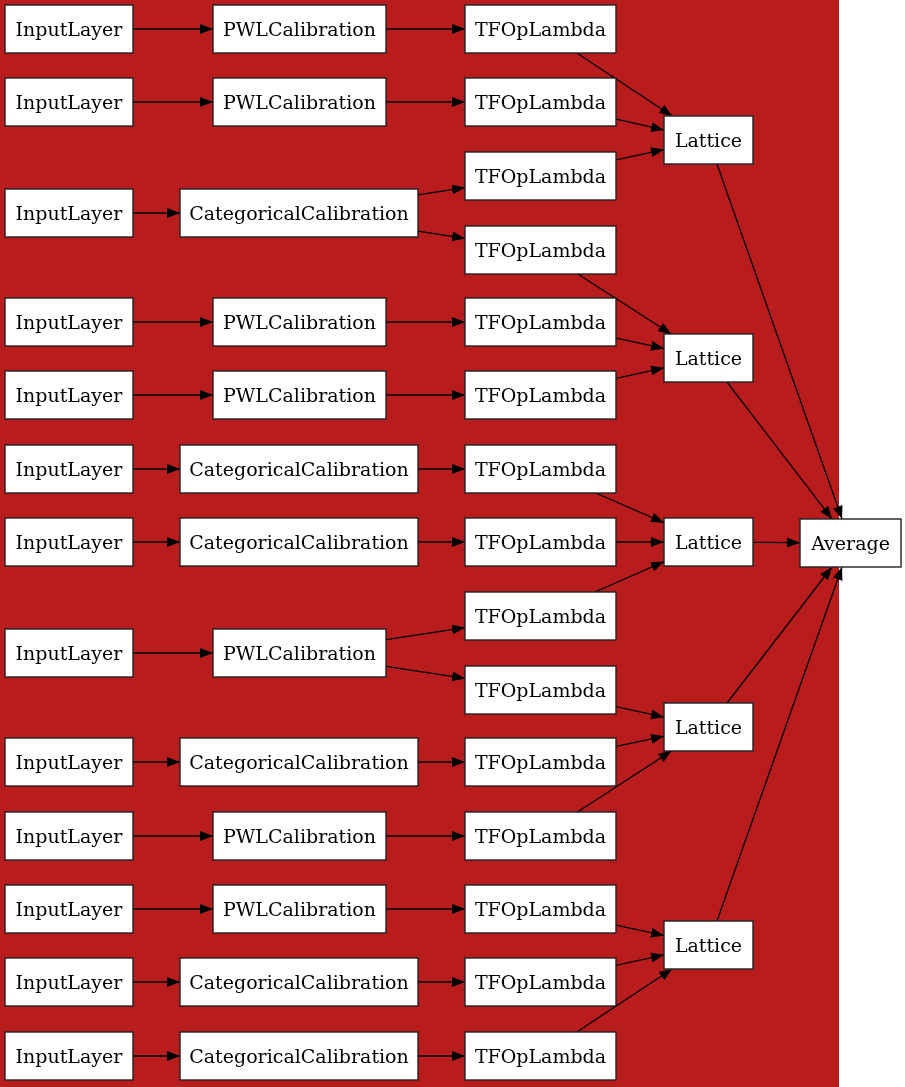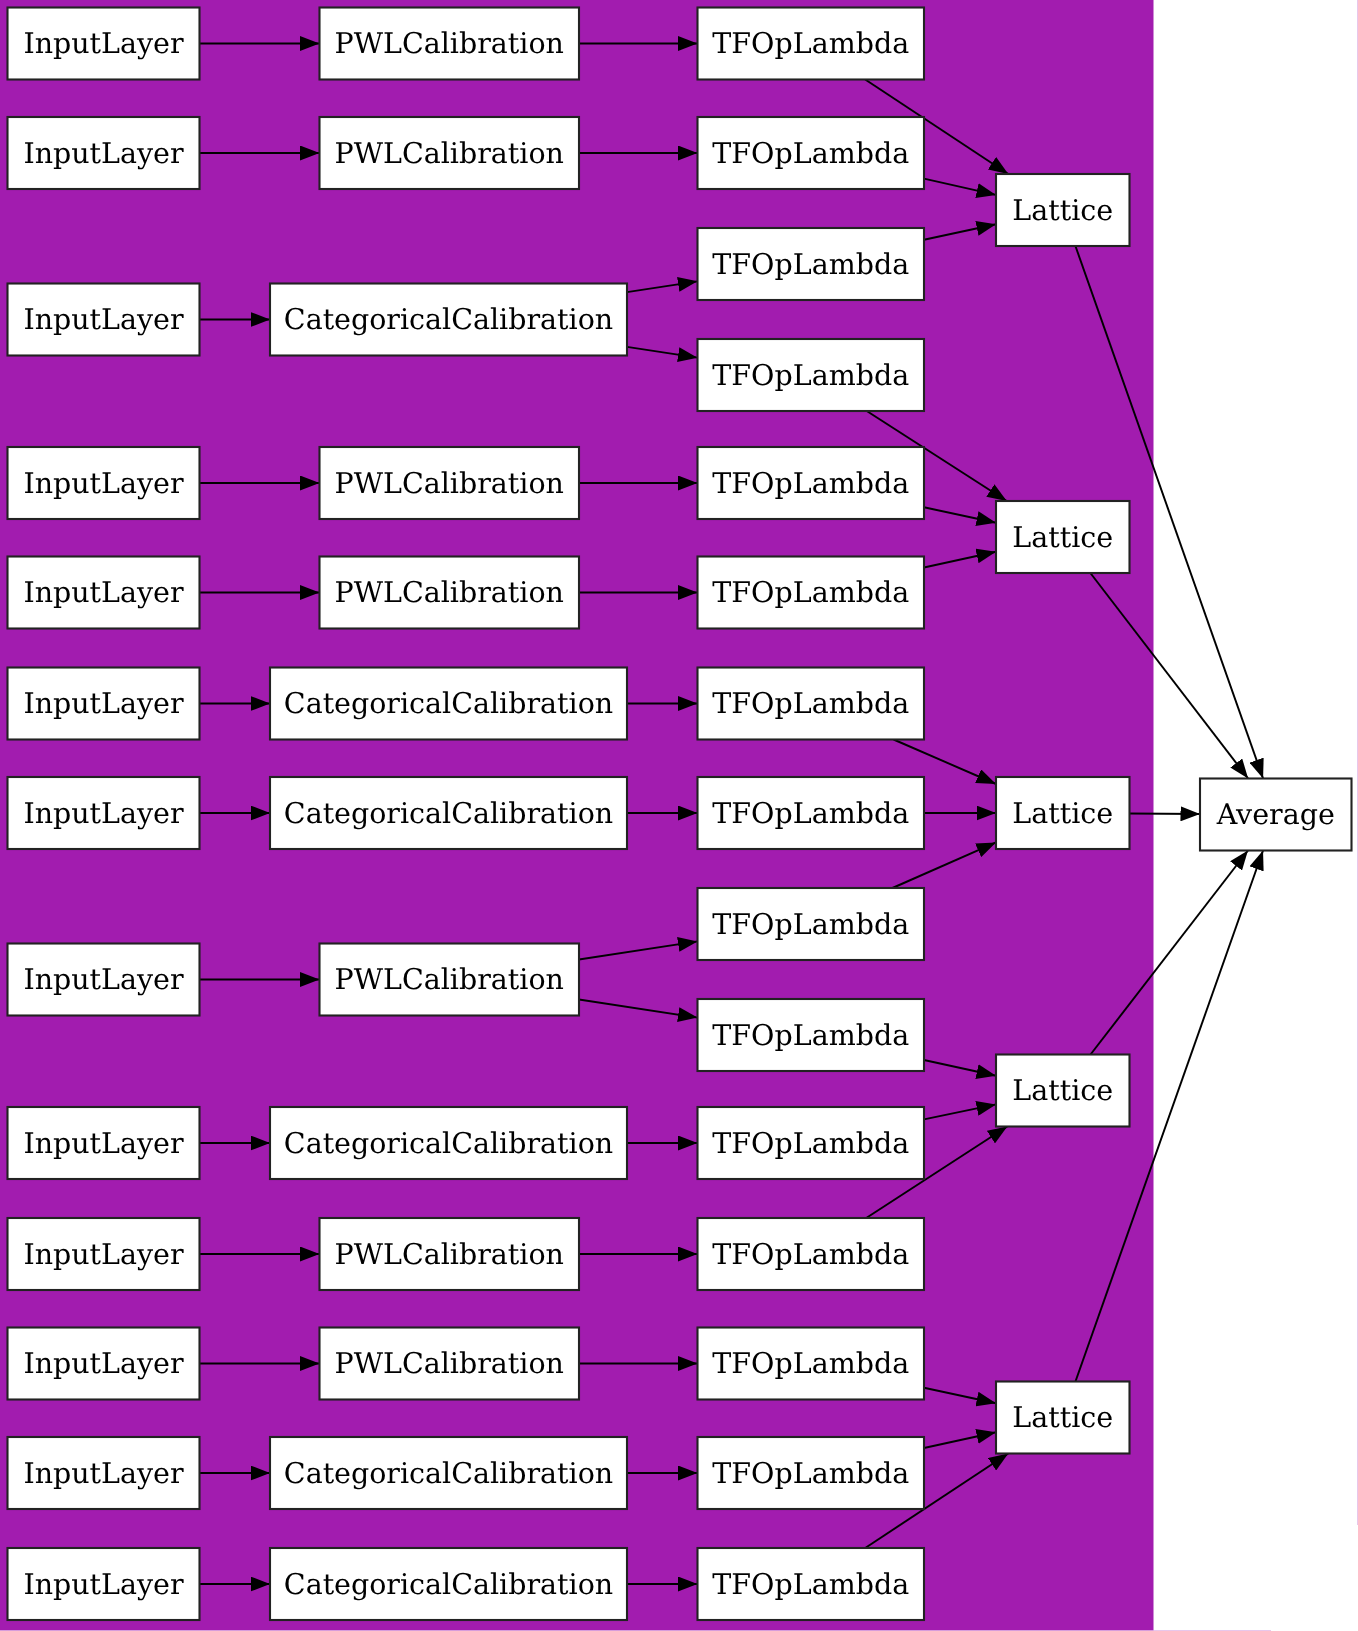--- a/index.html
+++ b/index.html
@@ -2,23 +2,23 @@
 <html><head>
 <meta charset="utf-8">
 <style>
   html, body {
     margin: 0;
     padding: 0;
     background: #ffffff;
   }
   #canvas-wrap {
     position: relative;
-    width: 769px;
+    width: 839px;
     height: 1087px;
-    background: #a21caf;
+    background: #b91c1c;
     font-family: "DejaVu Serif", "Liberation Serif", serif;
   }
   svg text {
     font-family: "DejaVu Serif", "Liberation Serif", serif;
   }
 </style>
 </head>
 <body>
 
 <div id="canvas-wrap">

